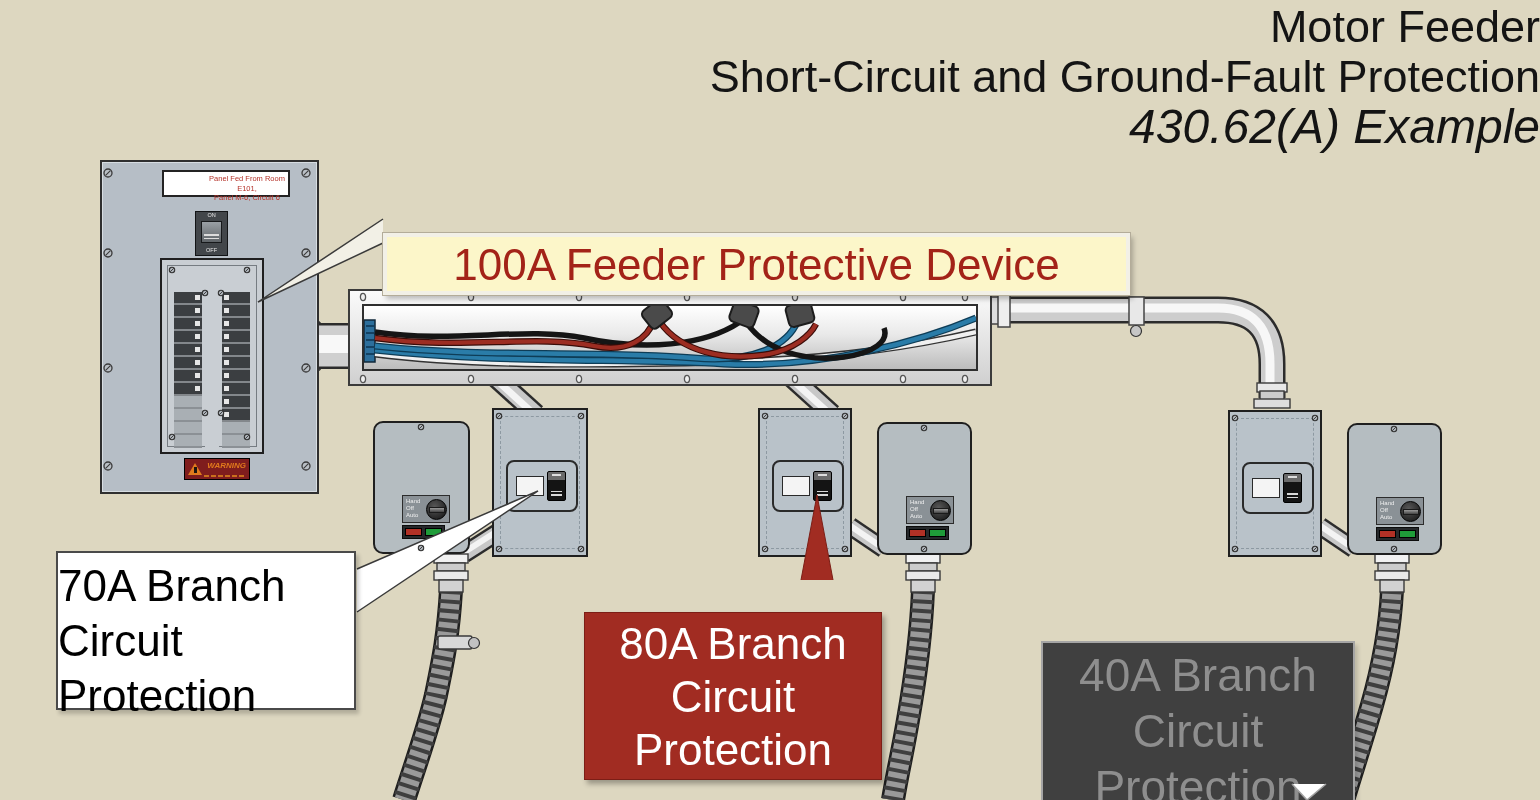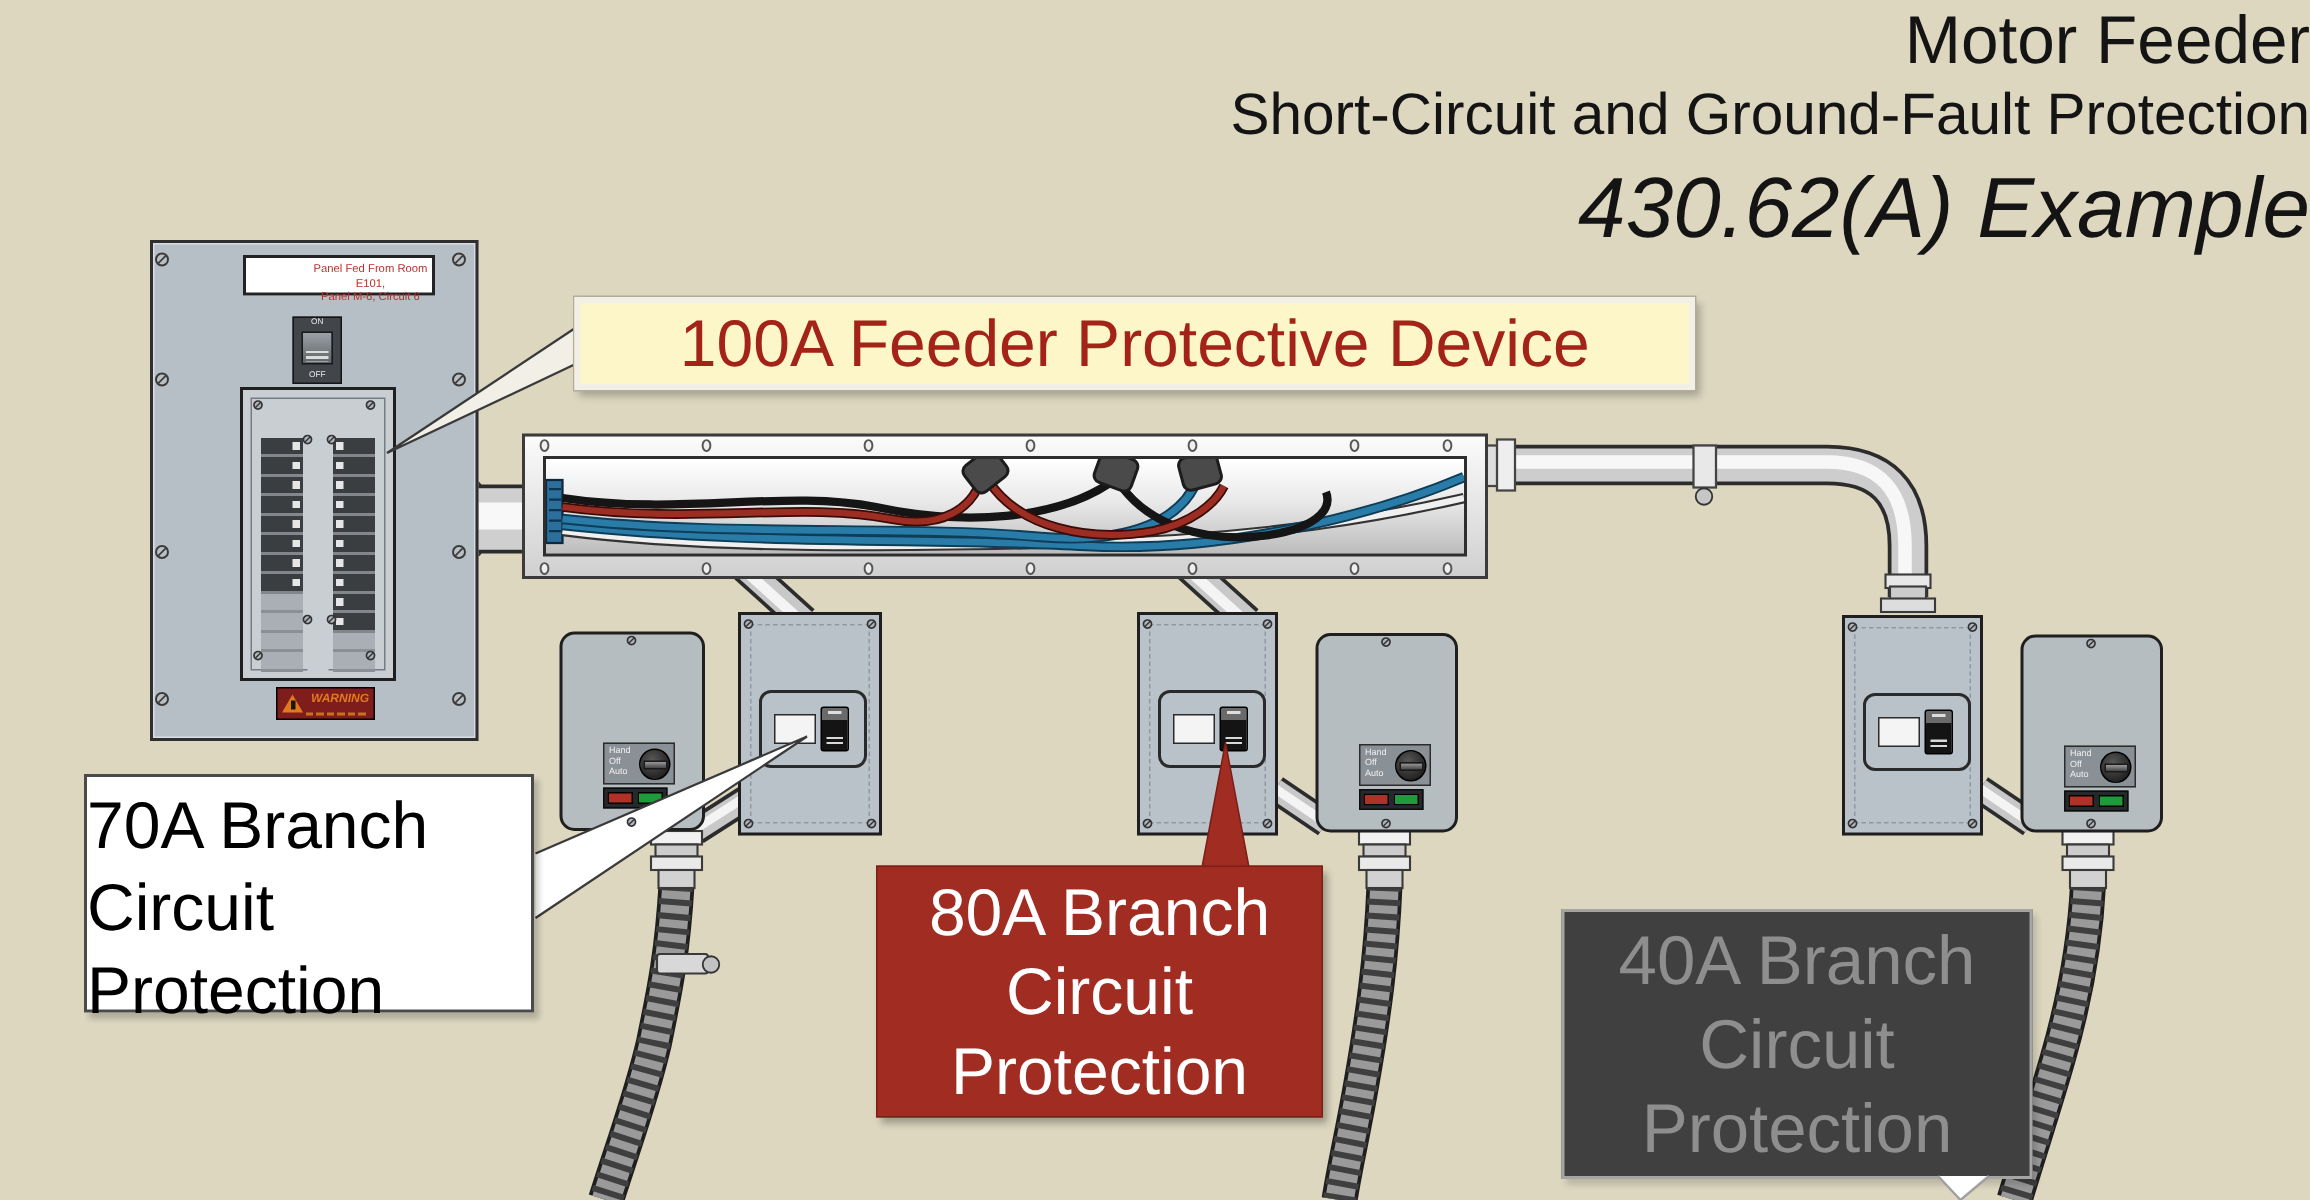--- a/index.html
+++ b/index.html
@@ -2,28 +2,28 @@
 <html><head>
 <meta charset="utf-8">
 <style>
   html,body{margin:0;padding:0;}
   .stage{position:relative;width:1540px;height:800px;background:#ddd7c0;overflow:hidden;
          font-family:"Liberation Sans","DejaVu Sans",sans-serif;}
   .layer{position:absolute;left:0;top:0;width:1540px;height:800px;}
   #svg-under{z-index:1;}
   .device{z-index:2;}
   #svg-over{z-index:3;}
-  .callout{z-index:4;}
+  .callout{z-index:4;margin-top:35px;}
   #svg-top{z-index:6;}
 
   
   .title{position:absolute;left:0;top:2px;width:1540px;text-align:right;z-index:2;color:#141414;}
   .title .t1{font-size:45px;line-height:50px;}
-  .title .t2{font-size:39px;line-height:50px;}
-  .title .t3{font-size:57px;line-height:50px;font-style:italic;margin-top:12px;}
+  .title .t2{font-size:45px;line-height:50px;}
+  .title .t3{font-size:48px;line-height:50px;font-style:italic;}
 
   
   .panel{position:absolute;left:100px;top:160px;width:215px;height:330px;background:#b6bec6;
          border:2px solid #2f2f2f;box-shadow:inset 0 0 0 1px #d7dde2;}
   .p-label{position:absolute;left:60px;top:8px;width:128px;height:27px;background:#fff;
            border:2px solid #232323;color:#b5332a;font-size:7.5px;line-height:9.5px;text-align:center;
            padding-top:2px;box-sizing:border-box;padding-left:42px;}
   .p-main{position:absolute;left:93px;top:49px;width:31px;height:43px;background:#42464a;
           border:1px solid #121416;color:#e8e8e8;font-size:5.5px;text-align:center;}
   .p-main .on{display:block;line-height:7px;}

